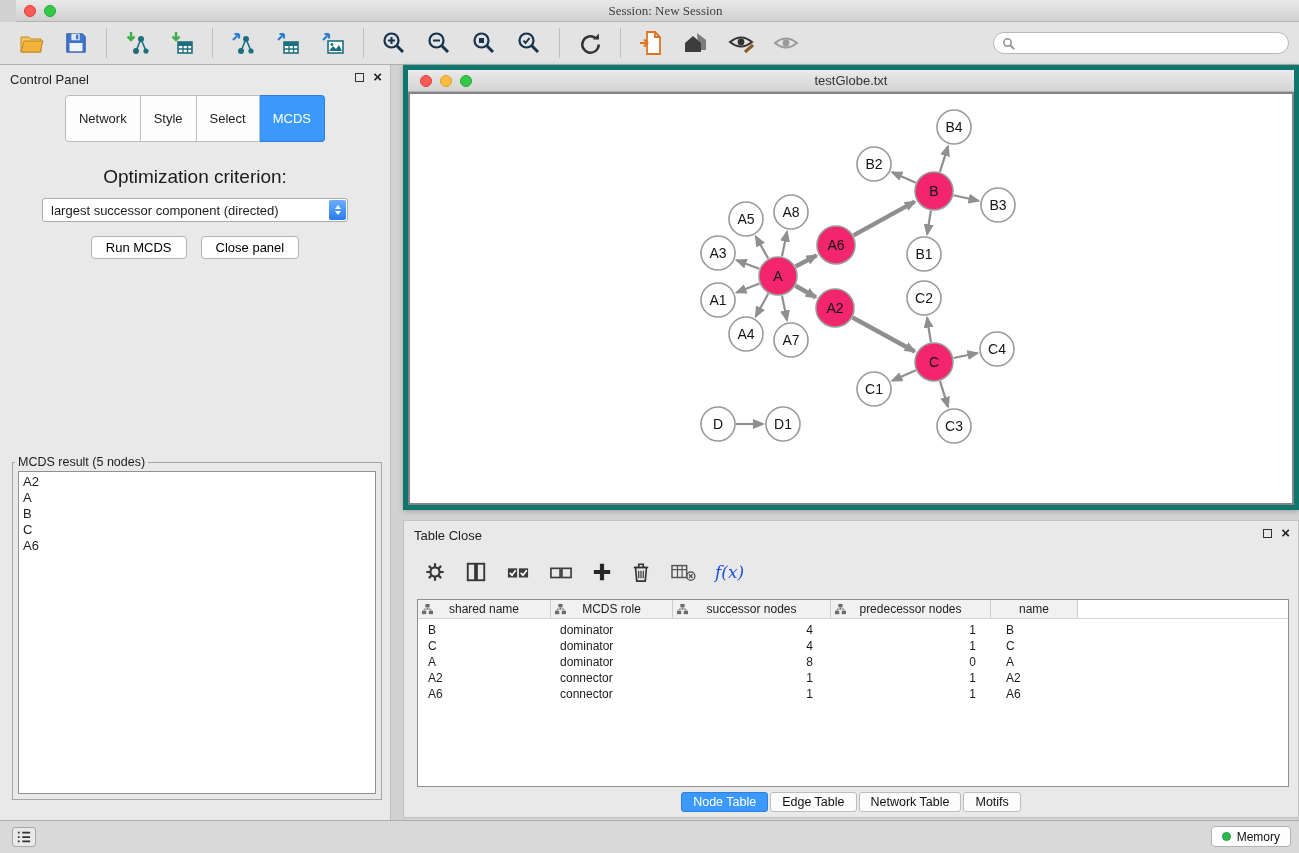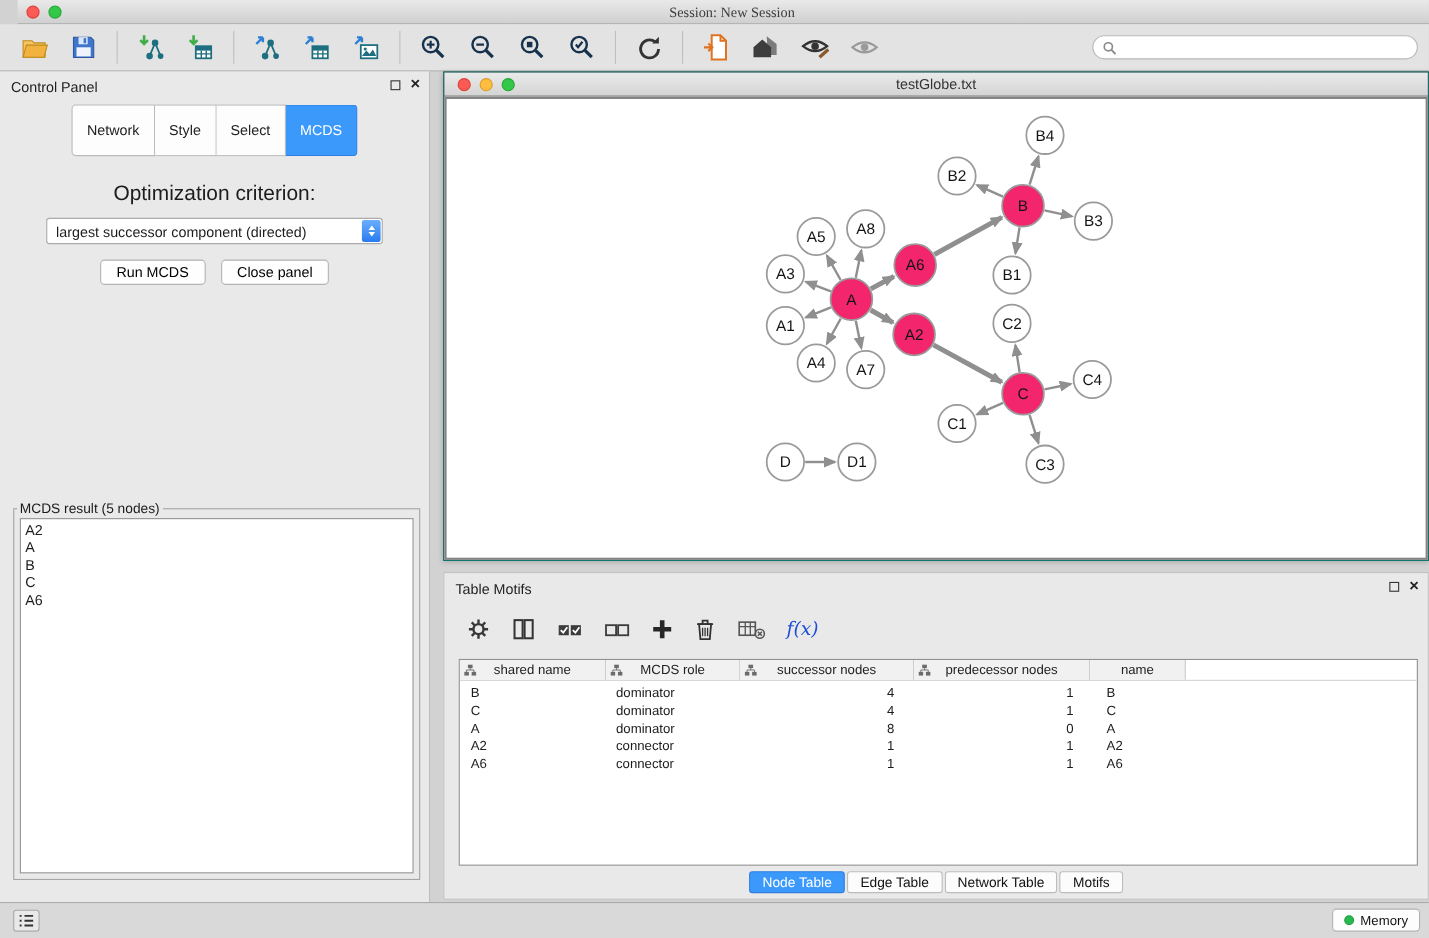--- a/index.html
+++ b/index.html
@@ -63,21 +63,21 @@
 
   .mcds-fieldset { position:absolute; left:12px; right:8px; top:390px; bottom:20px;
     border:1px solid #a5a5a5; }
   .mcds-fieldset legend { font-size:12.5px; padding:0 3px; margin-left:2px; color:#1c1c1c; }
   .mcds-list { position:absolute; left:5px; right:5px; top:2px; bottom:5px;
     background:#fff; border:1px solid #919191; overflow:auto; padding:2px 0; }
   .mcds-item { font-size:13px; line-height:16px; padding:0 4px; }
 
   
   .network-window { position:absolute; left:403px; top:65px; width:896px; height:445px;
-    background:#404040; border:1px solid #0f766e; box-shadow:0 1px 5px rgba(0,0,0,.25); }
+    background:#fde047; border:5px solid #0f766e; box-shadow:0 1px 5px rgba(0,0,0,.25); }
   .nw-titlebar { position:relative; height:22px;
     background:linear-gradient(#eaeaea,#d4d4d4); border-bottom:1px solid #b0b0b0;
     display:flex; align-items:center; justify-content:center; font-size:13px; color:#333; }
   .nw-titlebar .traffic { top:5px; left:12px; }
   .nw-canvas { position:absolute; left:0; right:0; top:22px; bottom:0; background:#fff;
     border:2px solid #848484; overflow:hidden; }
   .nw-canvas svg { display:block; }
   .nw-canvas svg text { font-family:"Liberation Sans",sans-serif; font-size:14px; fill:#141414; }
 
   
@@ -418,21 +418,21 @@
         <g>
           <circle cx="544" cy="332" r="17" fill="#ffffff" stroke="#9a9a9a" stroke-width="1.6"></circle>
           <text x="544" y="332" text-anchor="middle" dy="0.35em">C3</text>
         </g>
       </svg>
   </div>
 </div>
 
 <div class="table-panel">
   <div class="panel-header">
-    <span class="panel-title">Table Motifs</span>
+    <span class="panel-title">Table Close</span>
     <span class="winbtns">
       <span class="float-btn"></span>
       <span class="close-btn">×</span>
     </span>
   </div>
   <div class="tp-toolbar">
     <button class="tp-btn">
       <svg width="22" height="22" viewBox="0 0 24 24">
         <g stroke="#383838" stroke-width="2.4" fill="none">
           <circle cx="12" cy="12" r="5"></circle>

